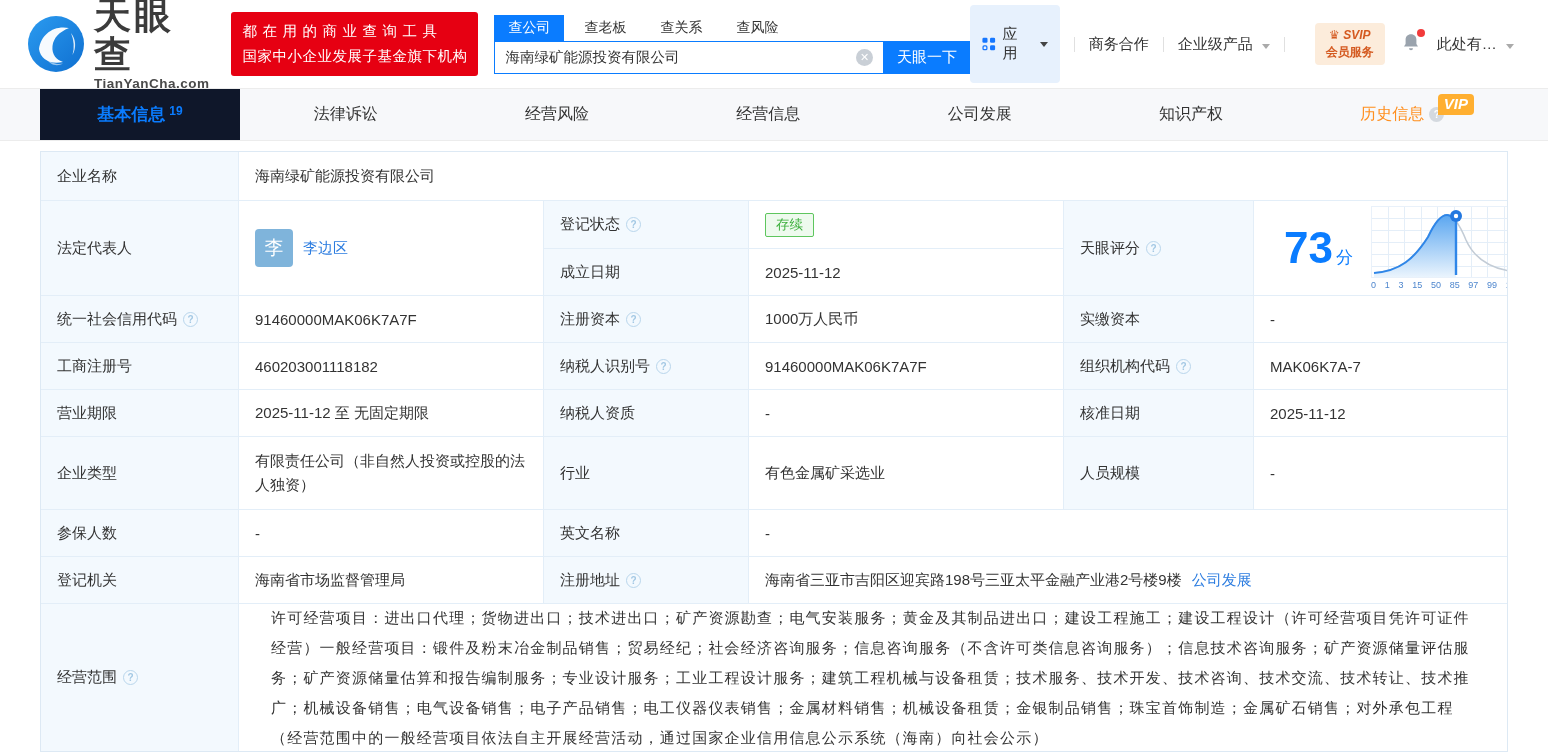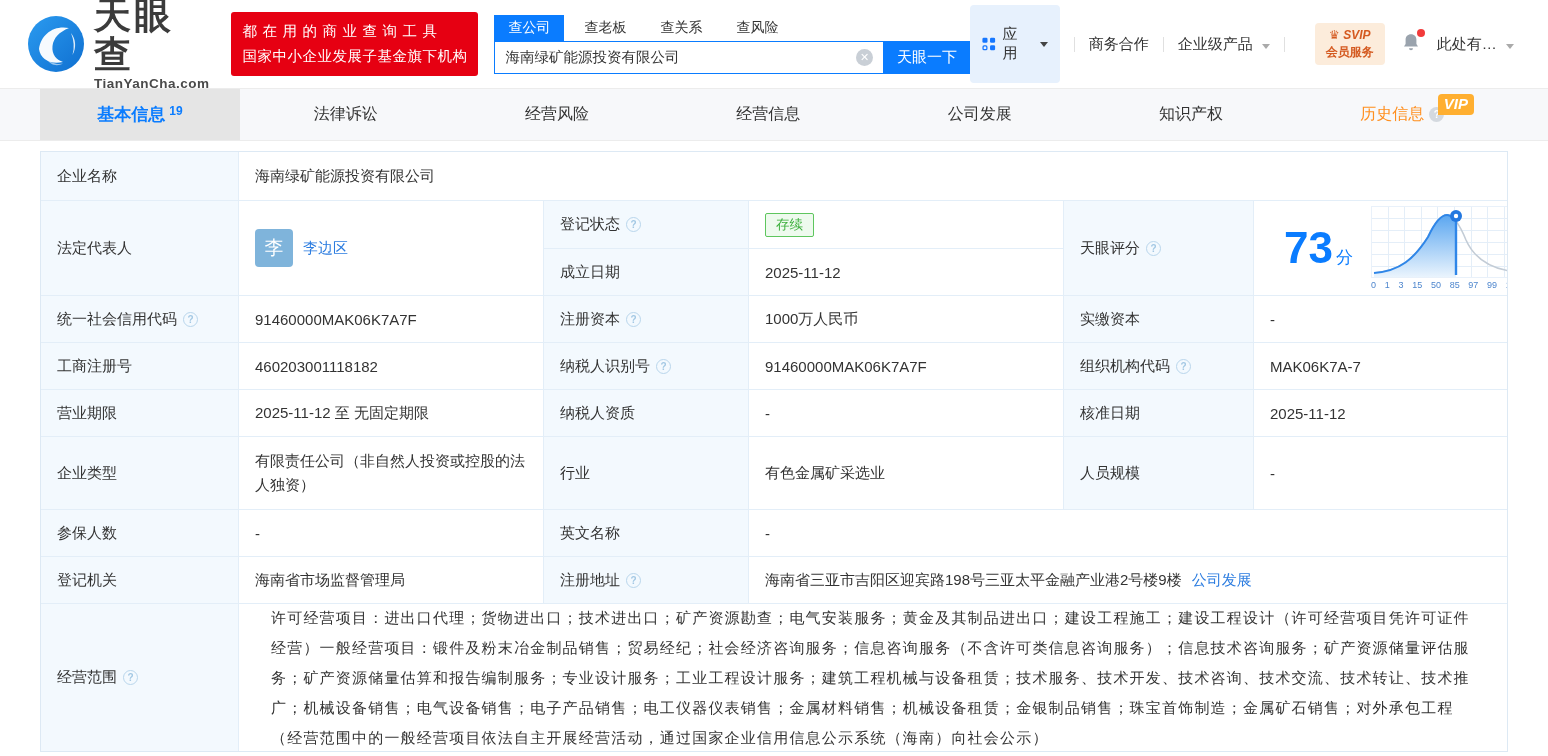--- a/index.html
+++ b/index.html
@@ -42,21 +42,21 @@
   .svip { background:#fcecdb; border-radius:4px; padding:4px 11px; text-align:center; color:#d4591f;
     font-size:12px; font-weight:bold; line-height:1.45; margin:0 16px; cursor:pointer; white-space:nowrap; }
   .svip .crown { font-style:italic; }
   .bell-wrap { position:relative; margin-right:16px; cursor:pointer; }
   .bell-dot { position:absolute; top:-3px; right:-4px; width:8px; height:8px; border-radius:50%; background:#f23b3b; }
 
   
   .tabbar { height:53px; background:#f7f8fa; border-top:1px solid #ececec; border-bottom:1px solid #ececec;
     display:flex; align-items:stretch; padding-left:40px; padding-right:40px; }
   .tab { flex:1; display:flex; align-items:center; justify-content:center; font-size:16px; color:#333; cursor:pointer; position:relative; }
-  .tab.active { flex:0 0 200px; background:#e5e5e5; color:#0a7cff; font-weight:bold; font-size:17px; }
+  .tab.active { flex:0 0 200px; background:#0f172a; color:#0a7cff; font-weight:bold; font-size:17px; }
   .tab-count { font-size:12px; font-weight:bold; margin-left:4px; position:relative; top:-4px; }
   .tab.vip-tab { color:#ff8f1f; }
   .vip-badge { position:absolute; top:5px; right:34px; background:#ffaf30; color:#fff; font-size:15px;
     font-weight:bold; font-style:italic; padding:1px 6px 2px; border-radius:4px 4px 4px 0; line-height:1.2; }
   .q-gray { width:15px; height:15px; border-radius:50%; background:#d4d9df; color:#fff; font-size:10px;
     display:inline-flex; align-items:center; justify-content:center; margin-left:5px; font-weight:bold; font-style:normal;}
 
   
   .main { margin:10px 40px 0; }
   .info-table { width:1468px; height:601px; border:1px solid #dde9f4; display:grid;

